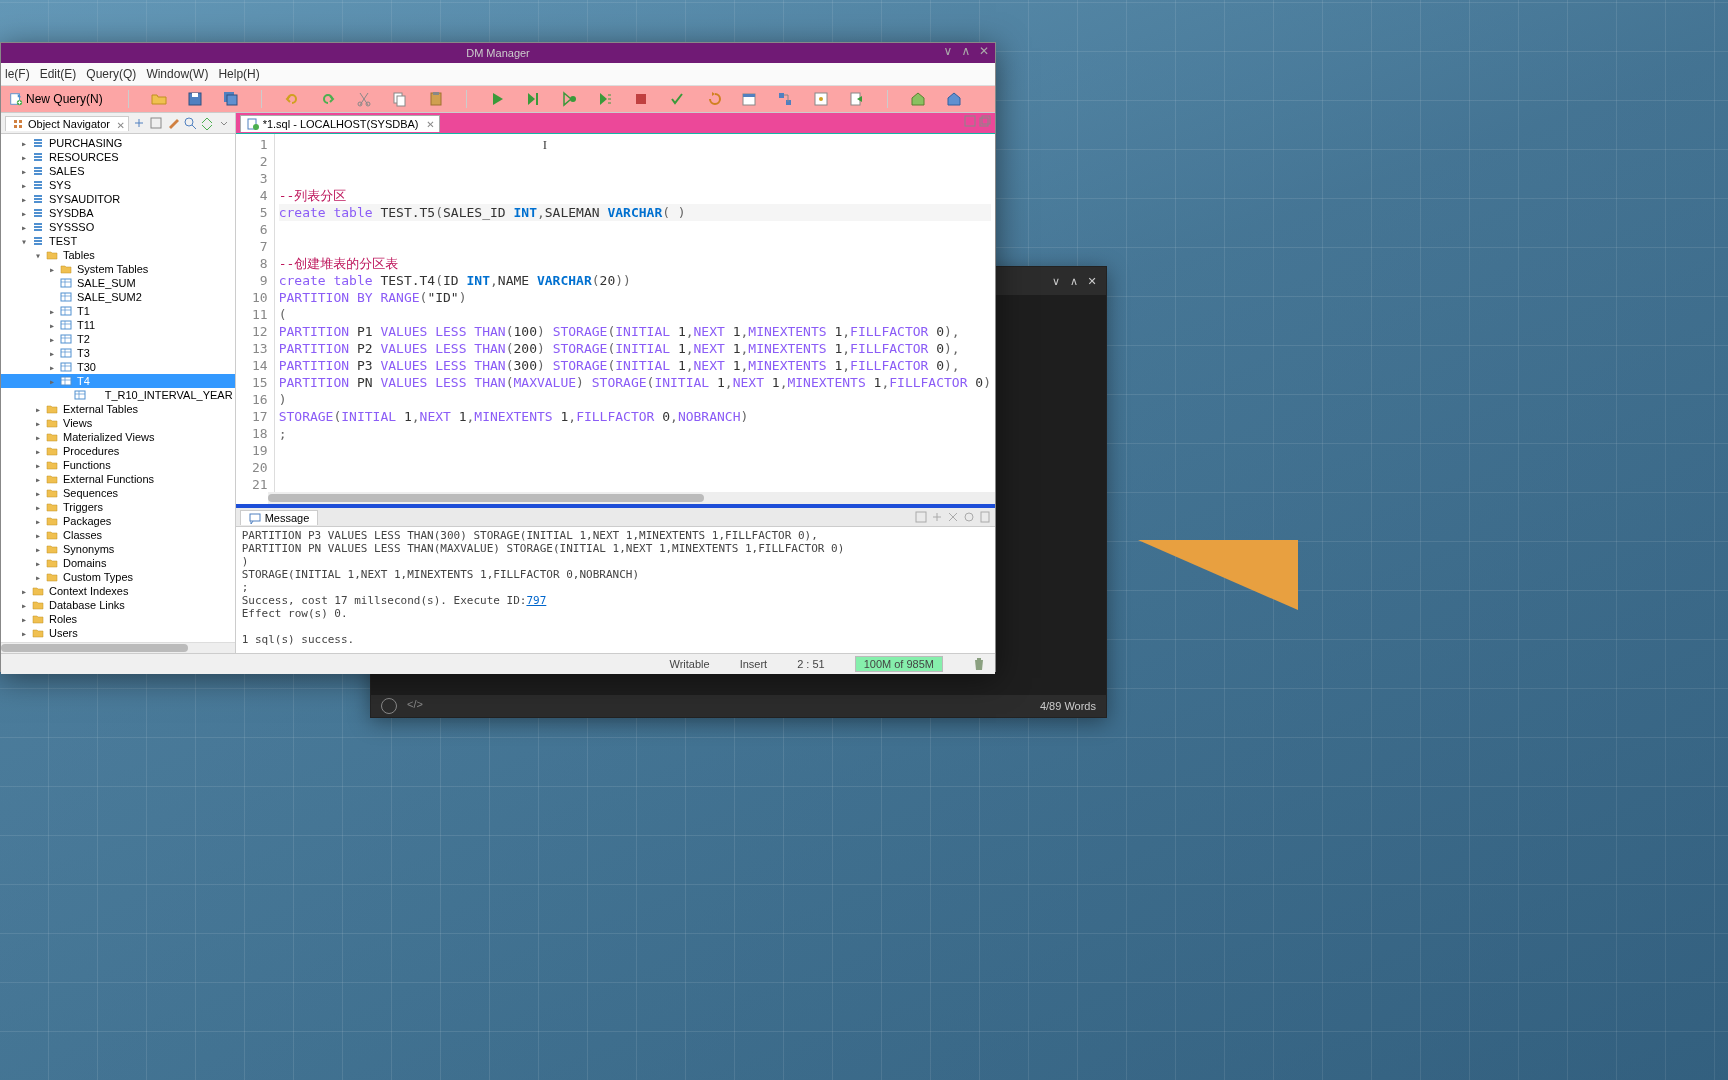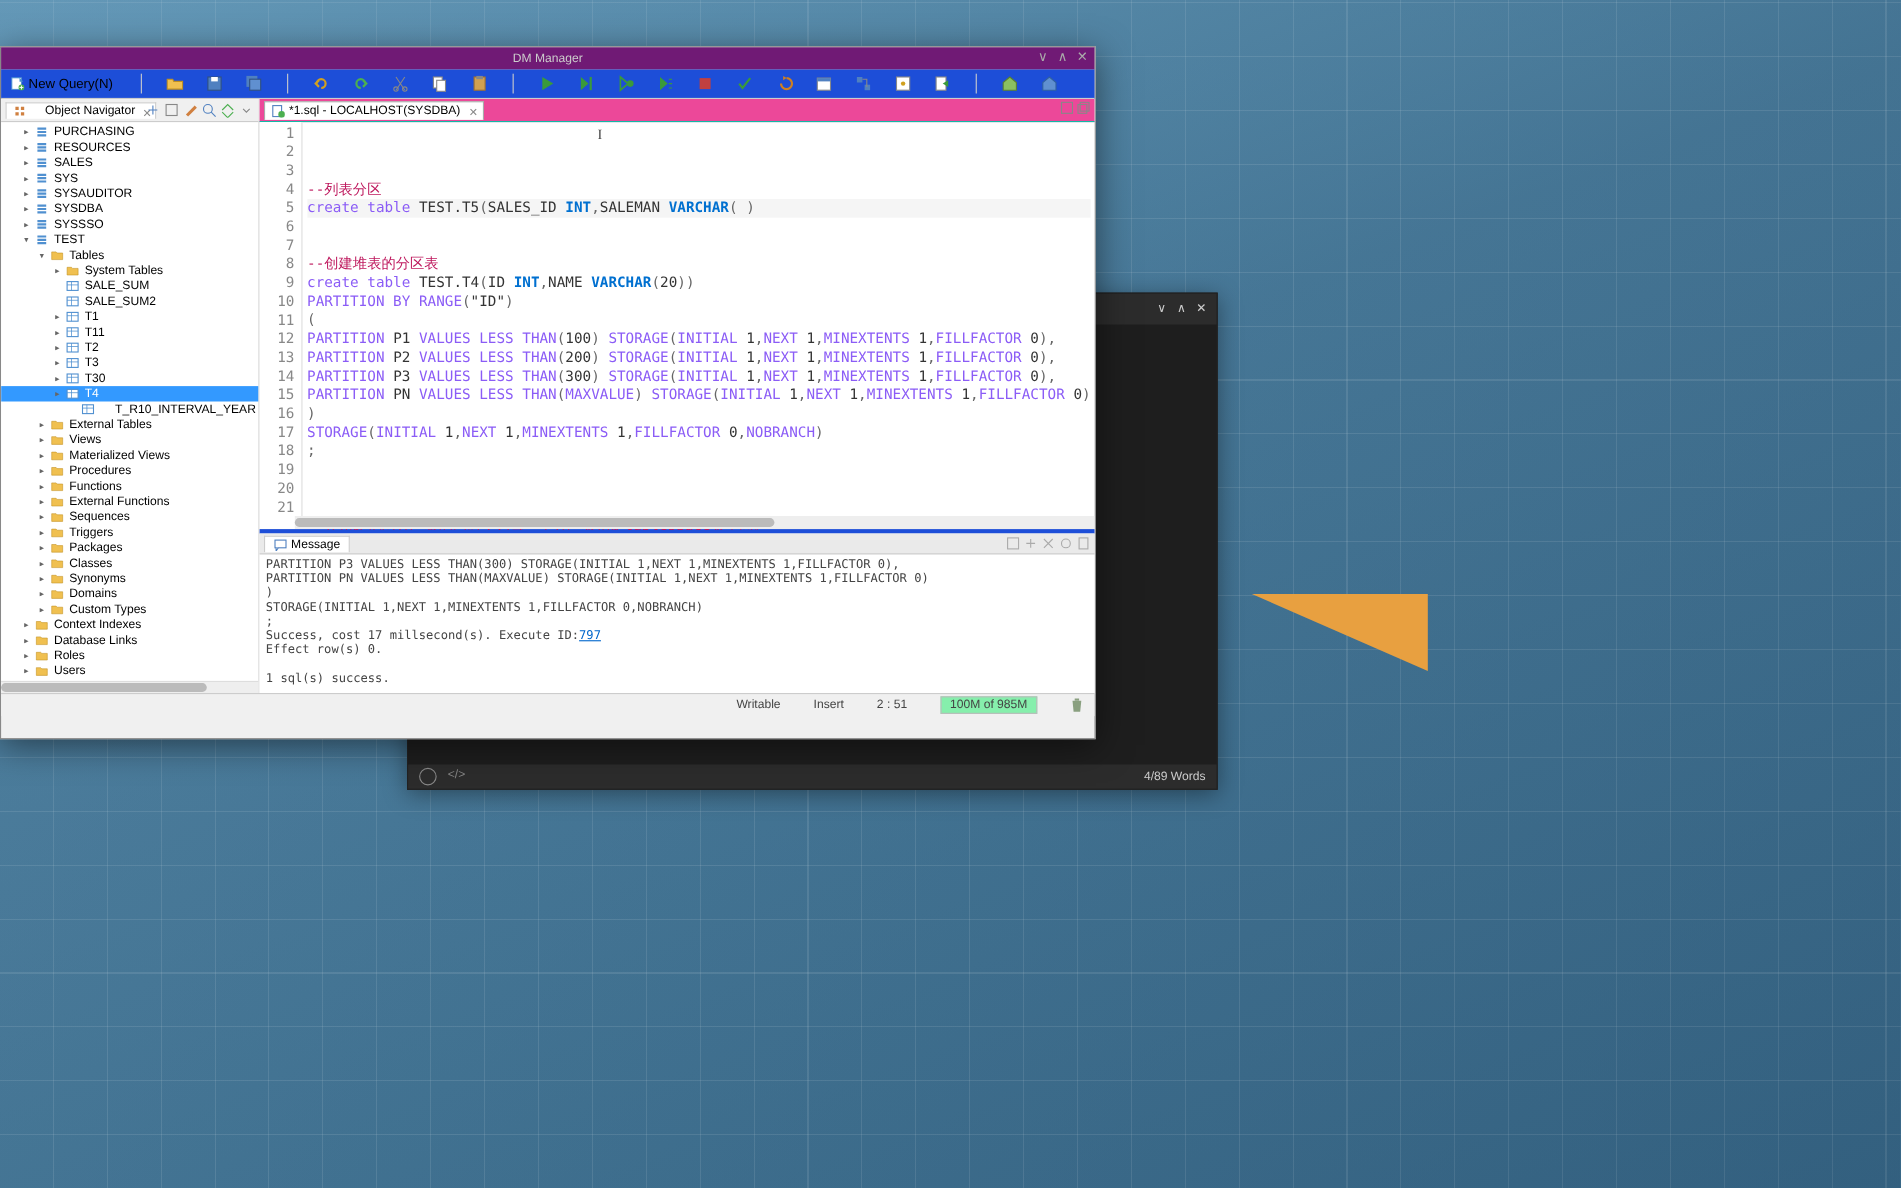--- a/index.html
+++ b/index.html
@@ -20,29 +20,29 @@
 .win2-icons{display:flex;gap:10px}
 .win2-icons span{width:14px;height:14px;border:1px solid #888;border-radius:50%}
 .win2-icons span:nth-child(2){border-radius:2px;border:none;color:#888}
 
 .win{position:absolute;left:0;top:42px;width:994px;height:628px;background:#f0f0f0;border:1px solid #888;box-shadow:0 6px 30px rgba(0,0,0,.5)}
 .titlebar{height:20px;background:#701a75;color:#ccc;display:flex;align-items:center;justify-content:center;position:relative;font-size:11px}
 .titlebar .ctrls{position:absolute;right:4px;top:2px;display:flex;gap:4px}
 .titlebar .ctrls span{width:14px;height:14px;color:#aaa;text-align:center;line-height:12px;font-size:12px;cursor:pointer}
 .menubar{height:22px;background:#fafafa;border-bottom:1px solid #ddd;display:flex;align-items:center;padding:0 4px;gap:10px}
 .menubar span{color:#333;cursor:pointer}
-.toolbar{height:26px;background:#1d4ed8;border-bottom:1px solid #ccc;display:flex;align-items:center;padding:0 4px;gap:18px}
+.toolbar{height:26px;background:#fca5a5;border-bottom:1px solid #ccc;display:flex;align-items:center;padding:0 4px;gap:18px}
 .tb-btn{width:18px;height:18px;display:flex;align-items:center;justify-content:center;cursor:pointer}
 .tb-sep{width:1px;height:18px;background:#ccc;margin:0 3px}
 .tb-newq{display:flex;align-items:center;gap:3px;padding:0 4px;cursor:pointer}
 .tb-newq svg{width:14px;height:14px}
 .workspace{display:flex;height:calc(100% - 20px - 22px - 26px - 20px)}
 .sidebar{width:246px;border-right:1px solid #ccc;background:#fff;display:flex;flex-direction:column}
 .side-tab{height:20px;border-bottom:1px solid #ccc;display:flex;align-items:center;padding:0 4px;background:#f0f0f0;position:relative}
-.side-tab .lbl{display:flex;align-items:center;gap:17px;background:#fff;border:1px solid #ccc;border-bottom:none;padding:1px 18px 1px 6px;font-size:11px;position:relative}
+.side-tab .lbl{display:flex;align-items:center;gap:4px;background:#fff;border:1px solid #ccc;border-bottom:none;padding:1px 18px 1px 6px;font-size:11px;position:relative}
 .side-tab .close{position:absolute;right:3px;top:3px;font-size:10px;color:#888}
 .side-tools{position:absolute;right:4px;display:flex;gap:3px}
 .side-tools span{width:14px;height:14px}
 .tree{flex:1;overflow:auto;padding:2px 0}
 .tree-item{display:flex;align-items:center;height:14px;padding:0 2px;white-space:nowrap;cursor:pointer;font-size:11px}
 .tree-item.selected{background:#3399ff;color:#fff}
 .tree-exp{width:10px;text-align:center;color:#666;font-size:10px;font-family:monospace}
 .tree-ico{width:14px;height:14px;margin:0 2px;display:flex;align-items:center;justify-content:center}
 .tree-lbl{padding-left:2px}
 .editor-area{flex:1;display:flex;flex-direction:column;background:#fff}
@@ -98,20 +98,27 @@
   <div class="win">
     <div class="titlebar">
       <span>DM Manager</span>
       <div class="ctrls">
         <span>∨</span>
         <span>∧</span>
         <span>✕</span>
       </div>
     </div>
 
+    <div class="menubar">
+      <span>le(F)</span>
+      <span>Edit(E)</span>
+      <span>Query(Q)</span>
+      <span>Window(W)</span>
+      <span>Help(H)</span>
+    </div>
 
     <div class="toolbar">
       <div class="tb-newq">
         <svg viewBox="0 0 16 16">
             <rect x="2" y="2" width="10" height="12" fill="#fff" stroke="#4a90d0"></rect>
             <path d="M10 2l4 4h-4z" fill="#4a90d0"></path>
             <circle cx="12" cy="12" r="3" fill="#4caf50"></circle>
             <path d="M12 10v4M10 12h4" stroke="#fff"></path>
           </svg>
         <span>New Query(N)</span>

